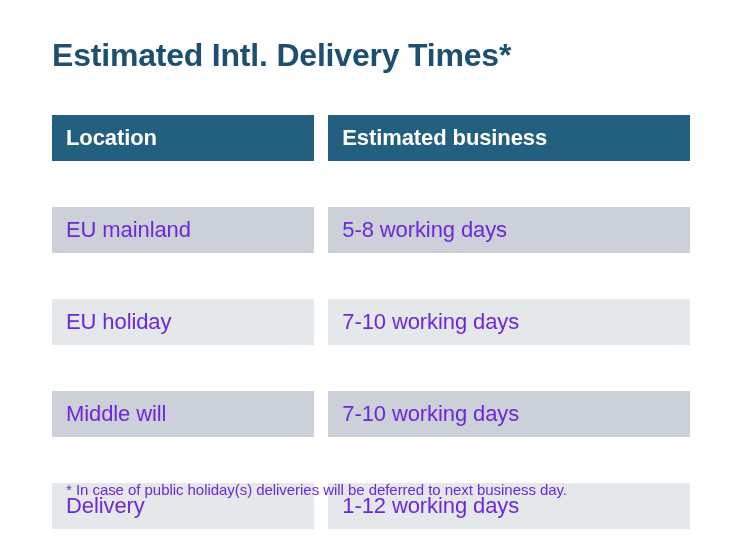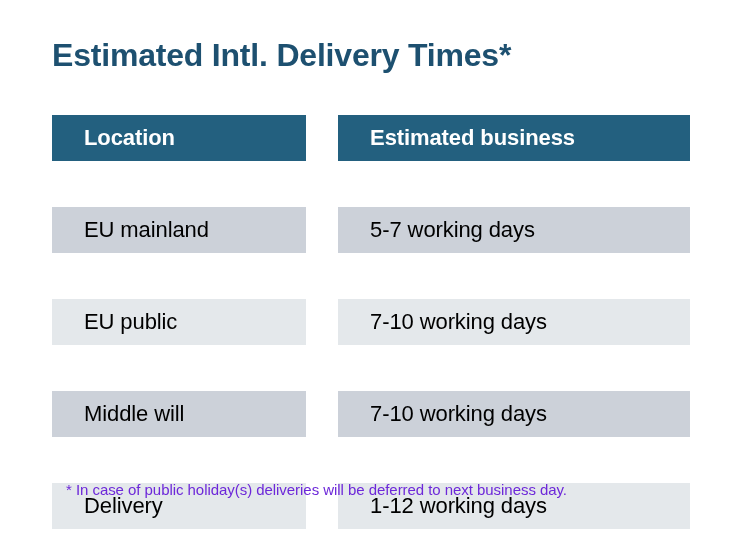--- a/index.html
+++ b/index.html
@@ -40,21 +40,21 @@
     width: 638px;
     border-collapse: separate;
     border-spacing: 0;
   }
   .delivery-table tr {
     height: 46px;
   }
   .delivery-table th,
   .delivery-table td {
     height: 46px;
-    padding: 0 0 0 32px;
+    padding: 0 0 0 14px;
     vertical-align: middle;
     text-align: left;
     box-sizing: border-box;
   }
   .col-location {
     width: 266px;
   }
   .col-gap {
     width: 6px;
     padding: 0;
@@ -72,21 +72,21 @@
     background: #23607f;
     color: #ffffff;
     font-size: 22px;
     font-weight: bold;
     letter-spacing: -0.1px;
     white-space: nowrap;
   }
   .data-row td {
     font-size: 22px;
     font-weight: normal;
-    color: #000000;
+    color: #6d28d9;
     letter-spacing: -0.1px;
     white-space: nowrap;
   }
   .data-row.shade-dark td {
     background: #ccd1d9;
   }
   .data-row.shade-light td {
     background: #e4e8eb;
   }
   .footnote {
@@ -119,31 +119,31 @@
 
       <tr>
         <td class="row-gap-cell"></td>
         <td class="row-gap-cell col-gap"></td>
         <td class="row-gap-cell"></td>
       </tr>
 
       <tr class="data-row shade-dark">
         <td class="col-location">EU mainland</td>
         <td class="col-gap"></td>
-        <td class="col-delivery">5-7 working days</td>
+        <td class="col-delivery">5-8 working days</td>
       </tr>
 
       <tr>
         <td class="row-gap-cell"></td>
         <td class="row-gap-cell col-gap"></td>
         <td class="row-gap-cell"></td>
       </tr>
 
       <tr class="data-row shade-light">
-        <td class="col-location">EU public</td>
+        <td class="col-location">EU holiday</td>
         <td class="col-gap"></td>
         <td class="col-delivery">7-10 working days</td>
       </tr>
 
       <tr>
         <td class="row-gap-cell"></td>
         <td class="row-gap-cell col-gap"></td>
         <td class="row-gap-cell"></td>
       </tr>
 

